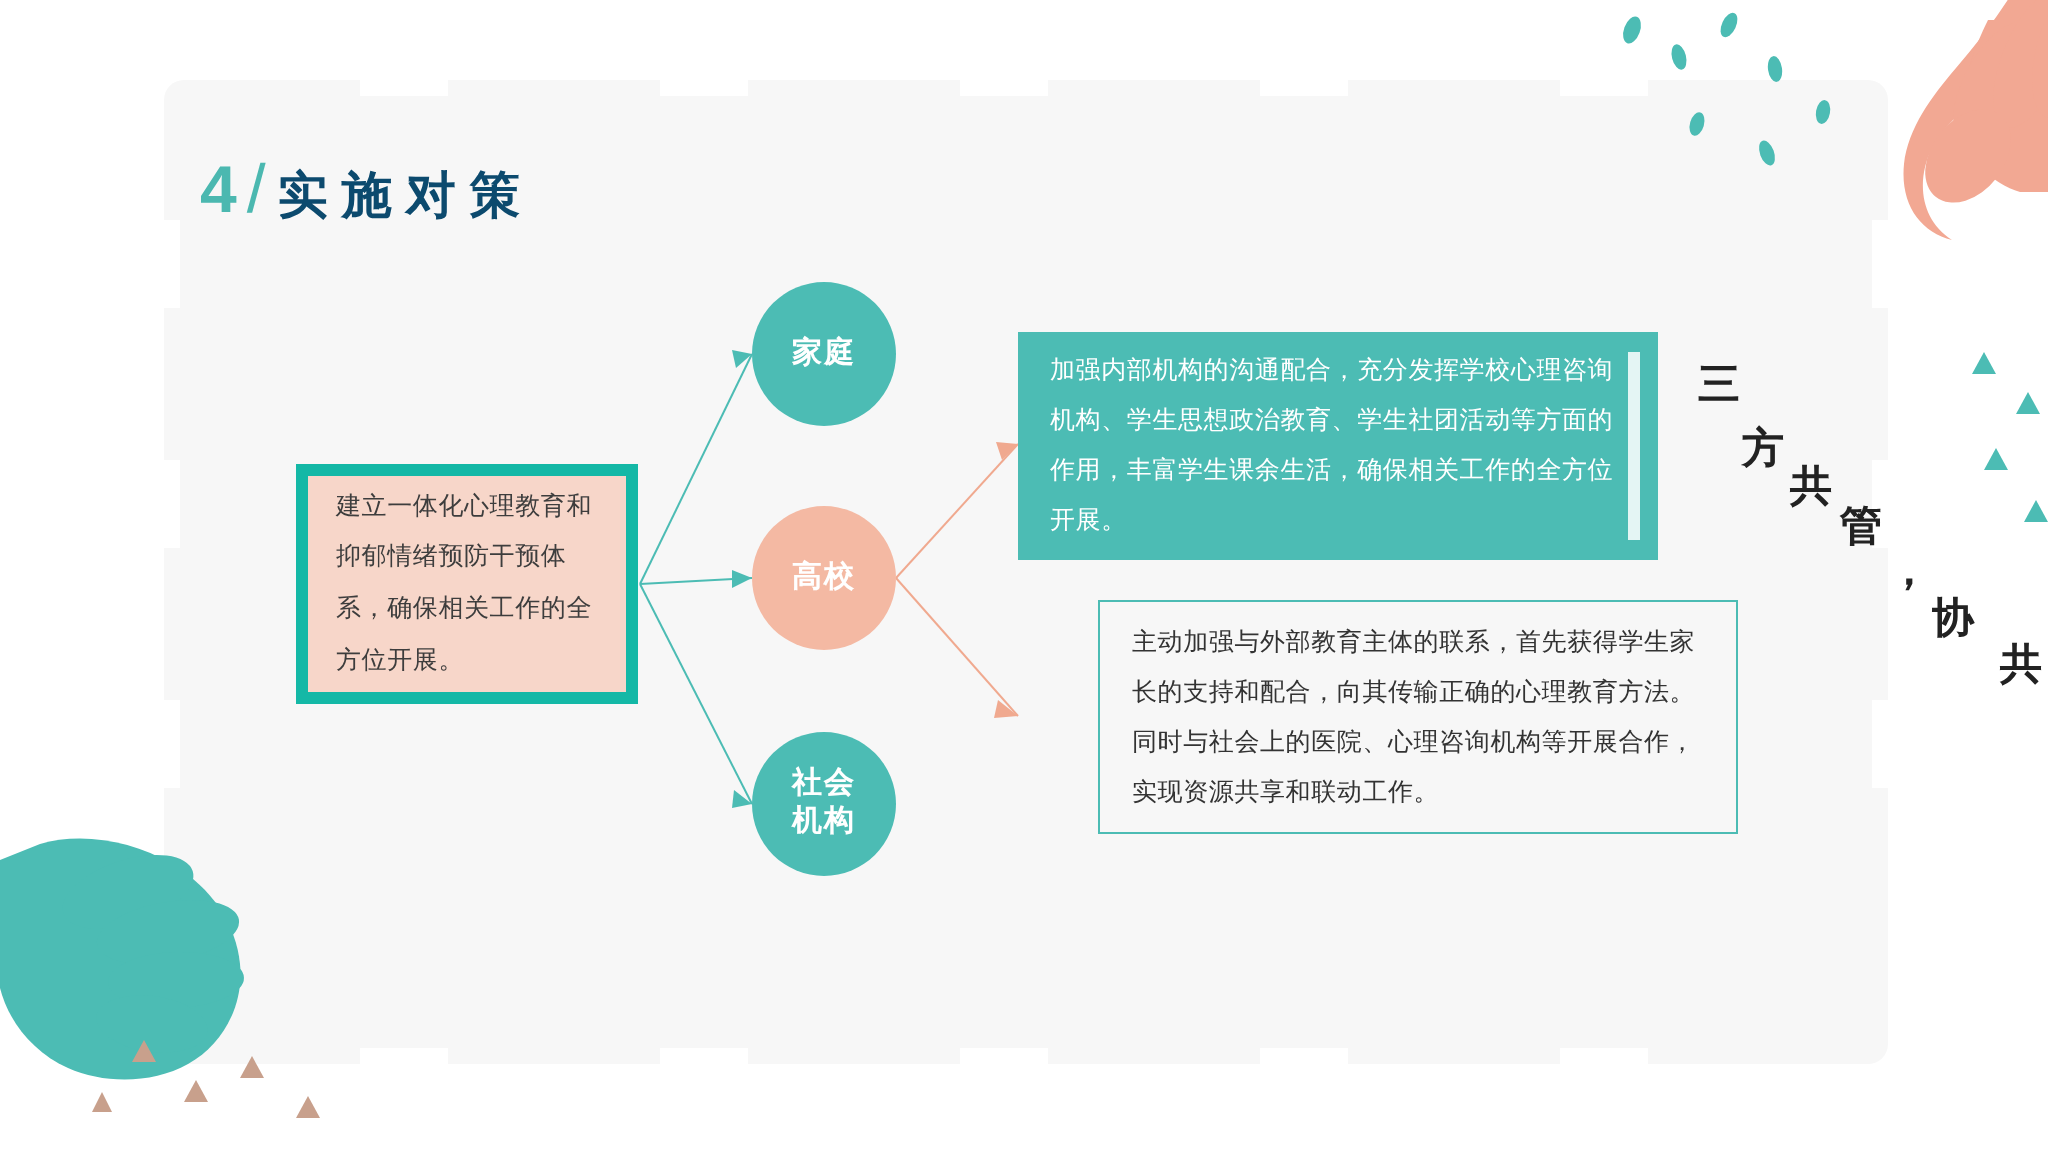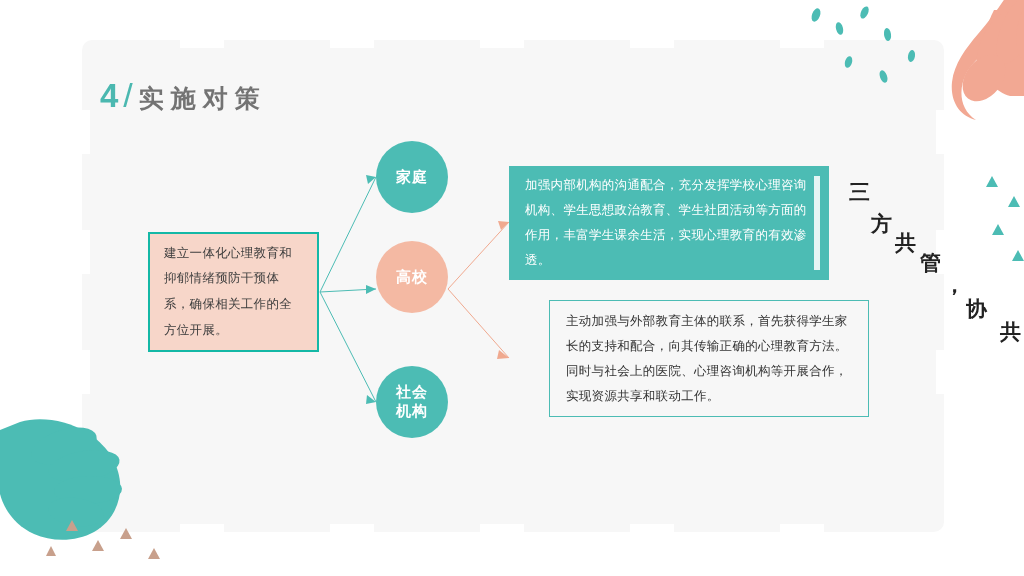--- a/index.html
+++ b/index.html
@@ -47,21 +47,21 @@
     letter-spacing: 1px;
   }
   .title-slash {
     font-size: 34px;
     color: #4bb8b0;
     margin: 0 6px 0 4px;
     font-weight: 300;
   }
   .title-text {
     font-size: 25px;
-    color: #737373;
+    color: #0c4a6e;
     letter-spacing: 7px;
     font-weight: bold;
   }
 
   
   .lines {
     position: absolute;
     left: 0;
     top: 0;
     width: 1024px;
@@ -70,21 +70,21 @@
   }
 
   
   .left-box {
     position: absolute;
     left: 148px;
     top: 232px;
     width: 171px;
     height: 120px;
     background: #f7d6c9;
-    border: 2px solid #14b8a6;
+    border: 6px solid #14b8a6;
     box-sizing: border-box;
     display: flex;
     align-items: center;
     justify-content: center;
   }
   .left-box p {
     margin: 0;
     font-size: 12.5px;
     color: #3d3d3d;
     line-height: 2.05;
@@ -105,21 +105,21 @@
     color: #ffffff;
     font-size: 15px;
     font-weight: bold;
     line-height: 1.25;
     text-align: center;
     letter-spacing: 1px;
   }
   .circle.teal { background: #4cbcb4; }
   .circle.pink { background: #f4b9a3; }
   .c1 { left: 376px; top: 141px; justify-content: center; }
-  .c2 { left: 376px; top: 241px; }
+  .c2 { left: 376px; top: 253px; }
   .c3 { left: 376px; top: 366px; }
 
   
   .rbox {
     position: absolute;
     box-sizing: border-box;
     background: transparent;
   }
   .rbox-top {
     left: 509px;
@@ -243,21 +243,21 @@
   <span>高校</span>
 </div>
 <div class="circle teal c3">
   <span style="display:block">
     <span style="display:block">社会</span>
     <span style="display:block">机构</span>
   </span>
 </div>
 
 <div class="rbox rbox-top">
-  <p>加强内部机构的沟通配合，充分发挥学校心理咨询机构、学生思想政治教育、学生社团活动等方面的作用，丰富学生课余生活，实现心理教育的有效渗透。</p>
+  <p>加强内部机构的沟通配合，充分发挥学校心理咨询机构、学生思想政治教育、学生社团活动等方面的作用，丰富学生课余生活，确保相关工作的全方位开展。</p>
   <div class="rbox-top-bar"></div>
 </div>
 
 <div class="rbox rbox-bottom">
   <p>主动加强与外部教育主体的联系，首先获得学生家长的支持和配合，向其传输正确的心理教育方法。同时与社会上的医院、心理咨询机构等开展合作，实现资源共享和联动工作。</p>
 </div>
 
 <div class="diag-char" style="left:849px; top:178px;">三</div>
 <div class="diag-char" style="left:871px; top:210px;">方</div>
 <div class="diag-char" style="left:895px; top:229px;">共</div>

